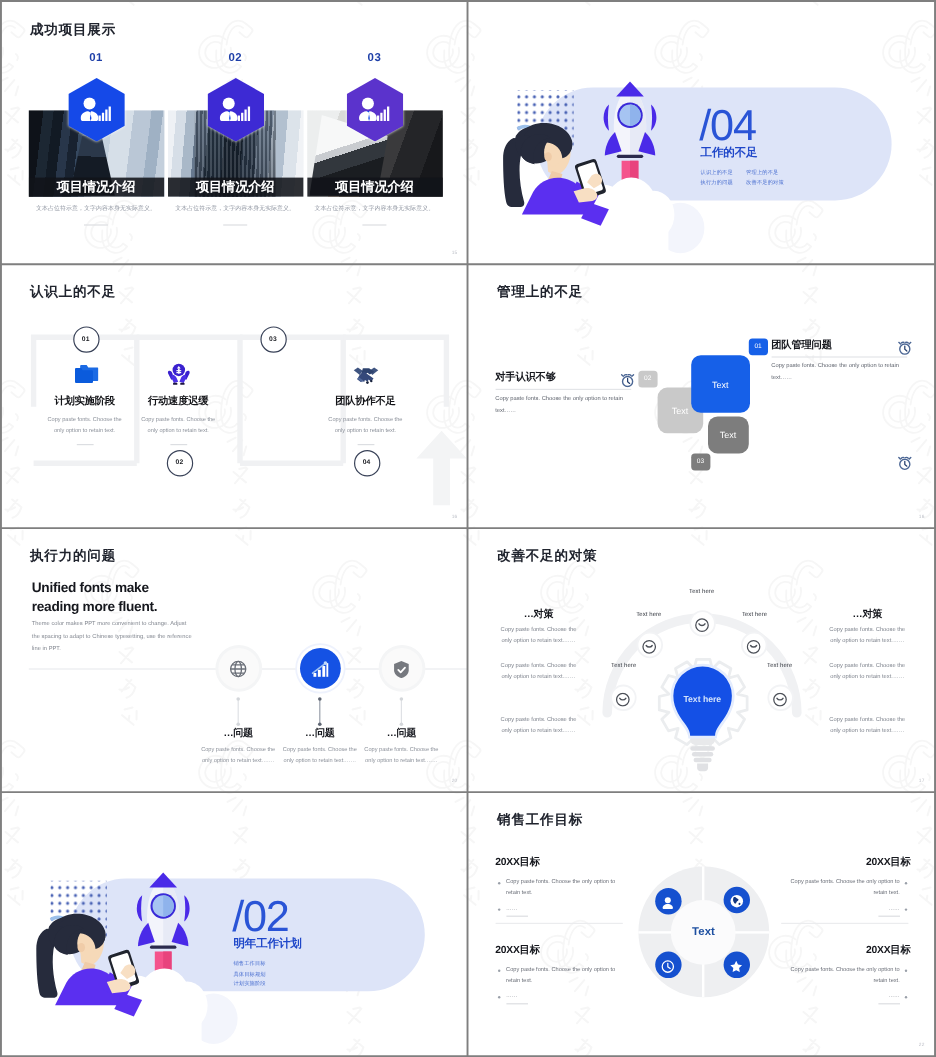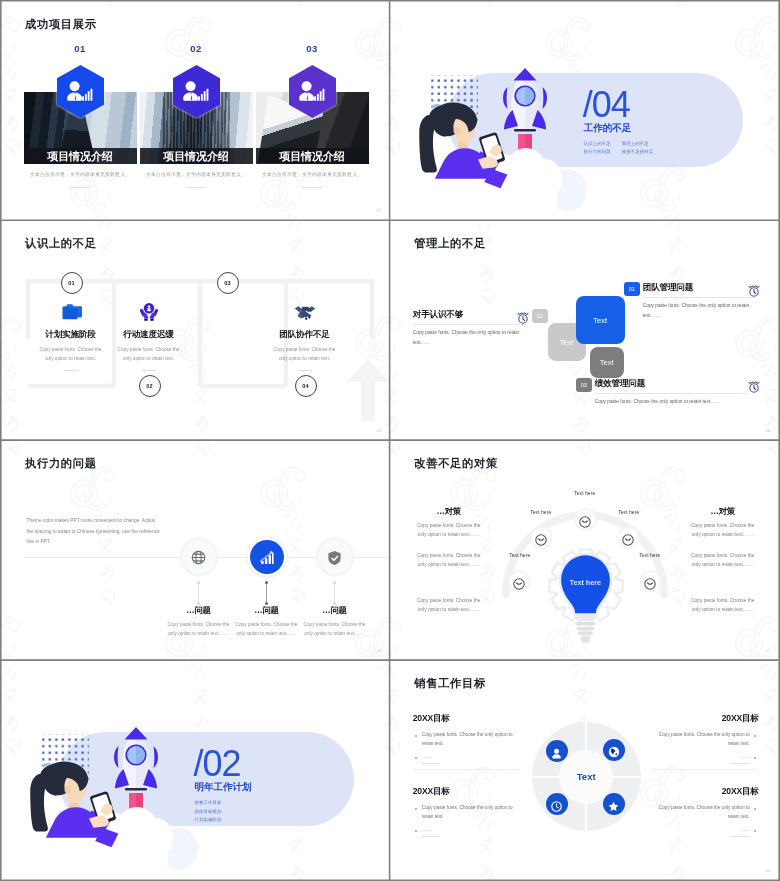--- a/index.html
+++ b/index.html
@@ -612,39 +612,35 @@
           <g fill="none" stroke="#4b6694" stroke-width="1.15">
 <circle cx="6" cy="6.9" r="4.2"></circle>
 <path d="M2.4 2.6 L1.0 1.3" stroke-linecap="round"></path>
 <path d="M9.6 2.6 L11.0 1.3" stroke-linecap="round"></path>
 <path d="M3.1 1.9a2.2 2.2 0 0 1 2.3-.6" stroke-linecap="round"></path>
 <path d="M8.9 1.9a2.2 2.2 0 0 0-2.3-.6" stroke-linecap="round"></path>
 </g>
 <path d="M6 4.4v2.7l1.7 1.4" stroke="#26406e" stroke-width="1.05" fill="none" stroke-linecap="round"></path>
 </svg></span>
 
-    <div class="s4t s4t3">
-      <div class="s4h">绩效管理问题</div>
-      <div class="s4rule"></div>
-      <div class="s4p">Copy paste fonts. Choose the only option to retain text……</div>
-    </div>
     <span class="s4ic s4ic3"><svg viewBox="0 0 12 12" width="12" height="12">
           <g fill="none" stroke="#4b6694" stroke-width="1.15">
 <circle cx="6" cy="6.9" r="4.2"></circle>
 <path d="M2.4 2.6 L1.0 1.3" stroke-linecap="round"></path>
 <path d="M9.6 2.6 L11.0 1.3" stroke-linecap="round"></path>
 <path d="M3.1 1.9a2.2 2.2 0 0 1 2.3-.6" stroke-linecap="round"></path>
 <path d="M8.9 1.9a2.2 2.2 0 0 0-2.3-.6" stroke-linecap="round"></path>
 </g>
 <path d="M6 4.4v2.7l1.7 1.4" stroke="#26406e" stroke-width="1.05" fill="none" stroke-linecap="round"></path>
 </svg></span>
     <div class="pg">16</div>
   </div>
   <div class="slide" id="s5">
     <div class="s5-title title">执行力的问题</div>
+    <div class="s5lead">Unified fonts make reading more fluent.</div>
     <div class="s5para">Theme color makes PPT more convenient to change. Adjust the spacing to adapt to Chinese typesetting, use the reference line in PPT.</div>
     <div class="s5line"></div>
     <div class="s5node n1">
       <span class="s5ic"><svg viewBox="0 0 15 15" width="15" height="15">
             <g fill="none" stroke="#6a6f78" stroke-width="1.1">
 <circle cx="7.5" cy="7.5" r="6.3"></circle>
 <ellipse cx="7.5" cy="7.5" rx="2.7" ry="6.3"></ellipse>
 <path d="M1.2 7.5h12.6M2.3 4.1h10.4M2.3 10.9h10.4"></path>
 </g>
           </svg></span>

